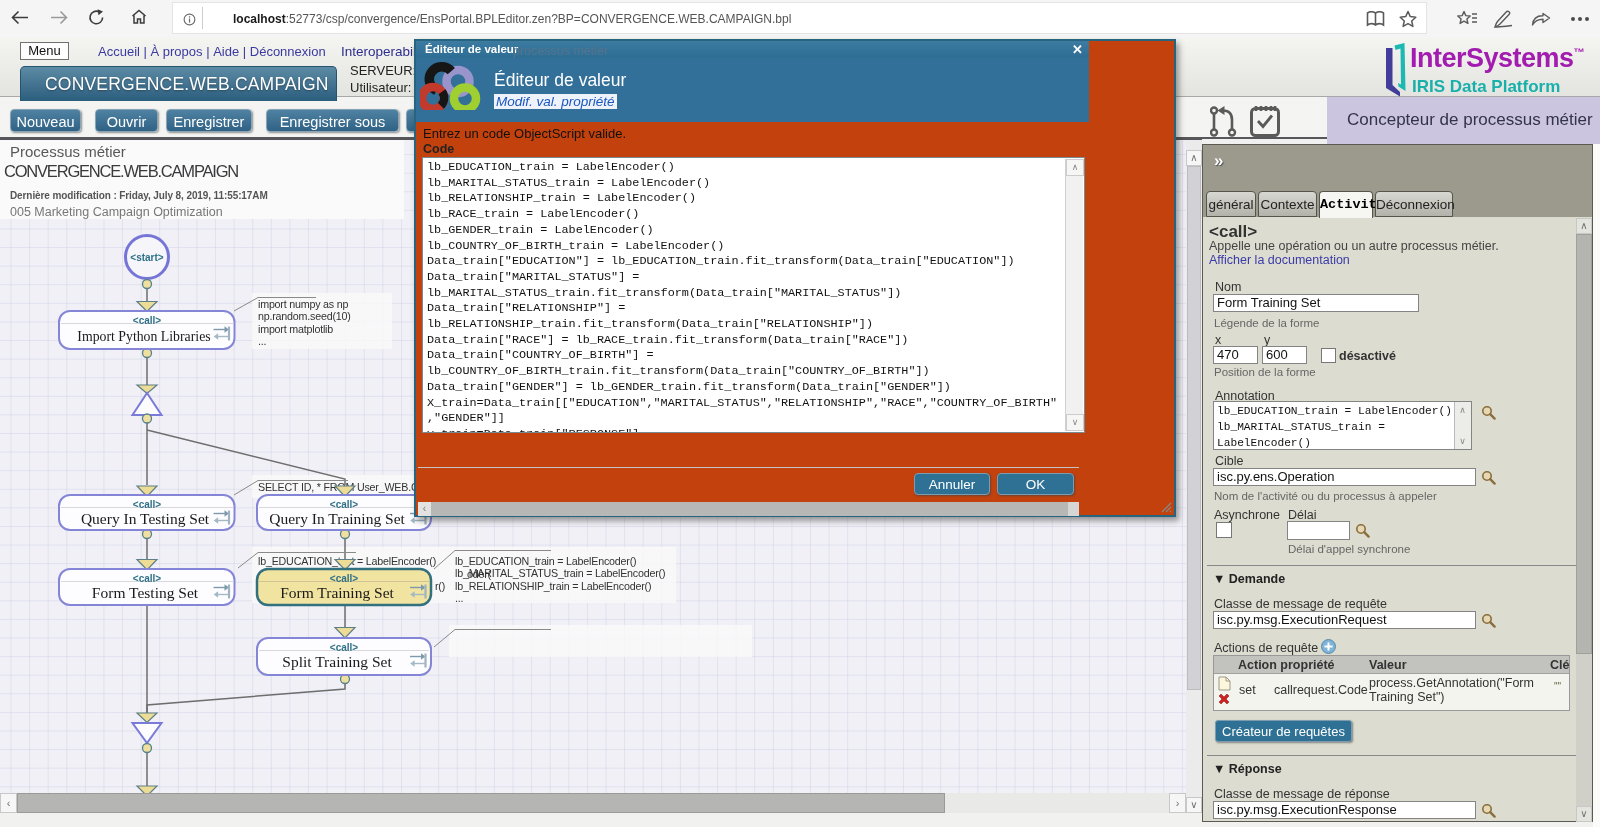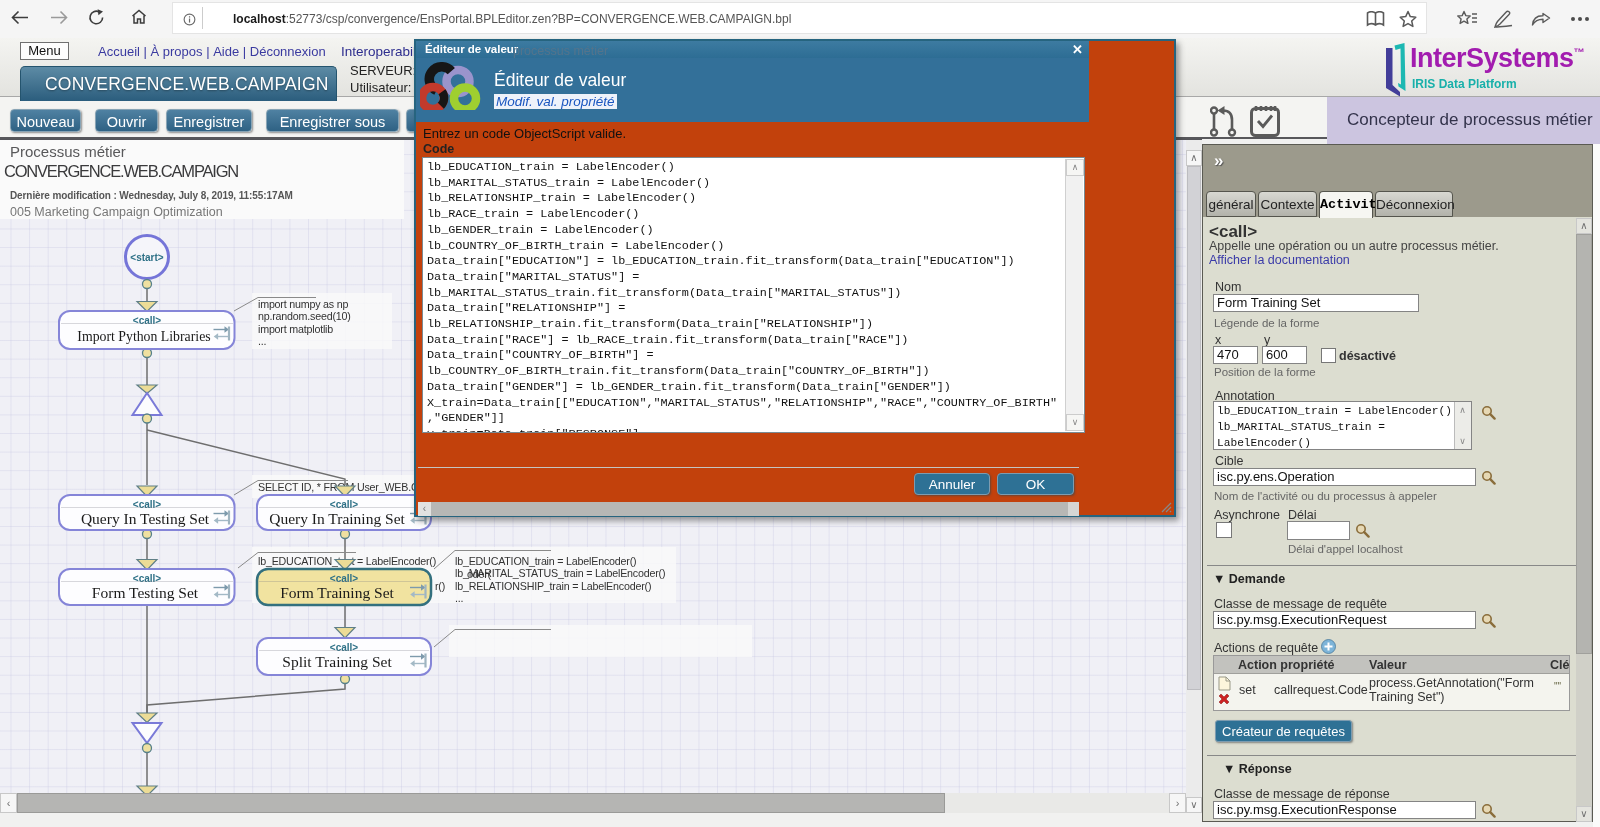--- a/index.html
+++ b/index.html
@@ -159,27 +159,27 @@
     </svg>
 <div class="abs" id="lavender">
       <span>Concepteur de processus métier</span>
     </div>
 
 <svg class="abs" style="left:1383px;top:42px" width="200" height="60" viewBox="0 0 200 60">
 <path d="M3 6 L9.5 6 L9.5 43 L17 50 L17 54.5 L3 46 Z" fill="#423d99"></path>
 <path d="M11.5 3.5 L21.5 1 L22.5 49 L15.5 44.5 L15 41 L18 42.5 L17.5 6.5 L12.5 8 Z" fill="#1cb8b2"></path>
 </svg>
 <div class="abs" style="left:1410px;top:43px;font-size:27px;font-weight:bold;color:#a21caf;letter-spacing:-0.5px;">InterSystems<span style="font-size:11px;vertical-align:11px;">™</span></div>
-<div class="abs" style="left:1412px;top:77px;font-size:12px;font-weight:bold;color:#18b0aa;">IRIS Data Platform</div>
+<div class="abs" style="left:1412px;top:77px;font-size:17px;font-weight:bold;color:#18b0aa;">IRIS Data Platform</div>
 
 <div class="abs" id="canvas">
  <div class="abs" id="whiteblock"></div>
  <div class="abs" id="cvtitle1">Processus métier</div>
  <div class="abs" id="cvtitle2">CONVERGENCE.WEB.CAMPAIGN</div>
- <div class="abs" id="cvtitle3">Dernière modification : Wednesday, July 8, 2019, 11:55:17AM</div>
+ <div class="abs" id="cvtitle3">Dernière modification : Friday, July 8, 2019, 11:55:17AM</div>
  <div class="abs" id="cvtitle4">005 Marketing Campaign Optimization</div>
  <div class="annbg" style="left:252px;top:153px;width:140px;height:56px;"></div>
  <div class="annbg" style="left:252px;top:335px;width:162px;height:23px;"></div>
  <div class="annbg" style="left:252px;top:407px;width:424px;height:56px;"></div>
  <div class="annbg" style="left:449px;top:485px;width:303px;height:32px;"></div>
  <div class="ann" style="left:258px;top:158px;">import numpy as np
 np.random.seed(10)
 import matplotlib
 ...</div>
  <div class="ann" style="left:258px;top:341px;">SELECT ID, * FROM User_WEB.CA</div>
@@ -343,21 +343,21 @@
    <div style="position:absolute;right:1px;top:1px;width:15px;height:14px;color:#888;font-size:9px;text-align:center;line-height:14px;">∧</div>
    <div style="position:absolute;right:1px;bottom:1px;width:15px;height:14px;color:#888;font-size:9px;text-align:center;line-height:14px;">∨</div>
  </div>
  <div class="plabel" style="left:12px;top:309px;">Cible</div>
  <div class="pinput" style="left:10px;top:323px;width:263px;height:18px;">isc.py.ens.Operation</div>
  <div class="psmall" style="left:11px;top:345px;">Nom de l'activité ou du processus à appeler</div>
  <div class="plabel" style="left:11px;top:363px;">Asynchrone</div>
  <div class="plabel" style="left:85px;top:363px;">Délai</div>
  <div class="abs" style="left:13px;top:377px;width:14px;height:14px;background:#fff;border:1px solid #777;"></div>
  <div class="pinput" style="left:84px;top:376px;width:63px;height:19px;"></div>
- <div class="psmall" style="left:85px;top:398px;">Délai d'appel localhost</div>
+ <div class="psmall" style="left:85px;top:398px;">Délai d'appel synchrone</div>
  <div class="phr" style="top:420px;"></div>
  <div class="psec" style="left:10px;top:427px;">▼ Demande</div>
  <div class="plabel" style="left:11px;top:452px;">Classe de message de requête</div>
  <div class="pinput" style="left:10px;top:466px;width:263px;height:18px;">isc.py.msg.ExecutionRequest</div>
  <div class="plabel" style="left:11px;top:496px;">Actions de requête</div>
  <svg class="abs" style="left:118px;top:494px" width="15" height="15" viewBox="0 0 15 15">
         <circle cx="7.5" cy="7.5" r="7" fill="#7db4d8" stroke="#4a7a9a" stroke-width="0.8"></circle>
         <path d="M7.5 3.5 V11.5 M3.5 7.5 H11.5" stroke="#fff" stroke-width="2"></path>
       </svg>
  <div class="abs" style="left:10px;top:510px;width:357px;height:56px;background:#f4f4ee;border:1px solid #999;box-sizing:border-box;">
@@ -373,21 +373,21 @@
           <path d="M2 4 L4 2 L7 5 L10 2 L12 4 L9 7 L12 10 L10 12 L7 9 L4 12 L2 10 L5 7 Z" fill="#cc2222" stroke="#881111" stroke-width="0.5"></path>
         </svg>
   <div class="plabel" style="left:25px;top:27px;">set</div>
   <div class="plabel" style="left:60px;top:27px;">callrequest.Code</div>
   <div class="plabel" style="left:155px;top:20px;">process.GetAnnotation("Form</div>
   <div class="plabel" style="left:155px;top:34px;">Training Set")</div>
   <div class="plabel" style="left:340px;top:25px;font-size:10px;color:#664;">""</div>
  </div>
  <div class="abs" style="left:12px;top:575px;width:137px;height:22px;background:#2e7195;border:1px solid #7d9cb0;border-radius:3px;box-shadow:1px 1px 2px rgba(70,70,70,.6);color:#fff;font-size:13px;text-align:center;line-height:21px;box-sizing:border-box;">Créateur de requêtes</div>
  <div class="phr" style="top:610px;"></div>
- <div class="psec" style="left:20px;top:617px;text-align:right;">▼ Réponse</div>
+ <div class="psec" style="left:10px;top:617px;text-align:right;">▼ Réponse</div>
  <div class="plabel" style="left:11px;top:642px;">Classe de message de réponse</div>
  <div class="pinput" style="left:10px;top:656px;width:263px;height:18px;">isc.py.msg.ExecutionResponse</div>
  <div class="abs" id="psb">
         <div id="psthumb"></div>
       </div>
  <div class="sbtn" style="left:373px;top:73px;width:16px;height:16px;line-height:14px;font-size:10px;background:#e4e4de;">∧</div>
  <div class="sbtn" style="left:373px;top:661px;width:16px;height:16px;line-height:14px;font-size:10px;background:#e4e4de;">∨</div>
 </div>
 <div class="abs" id="rightwhite"></div>
 <svg class="abs" style="z-index:6;left:1481px;top:405px" width="15" height="15" viewBox="0 0 15 15">

